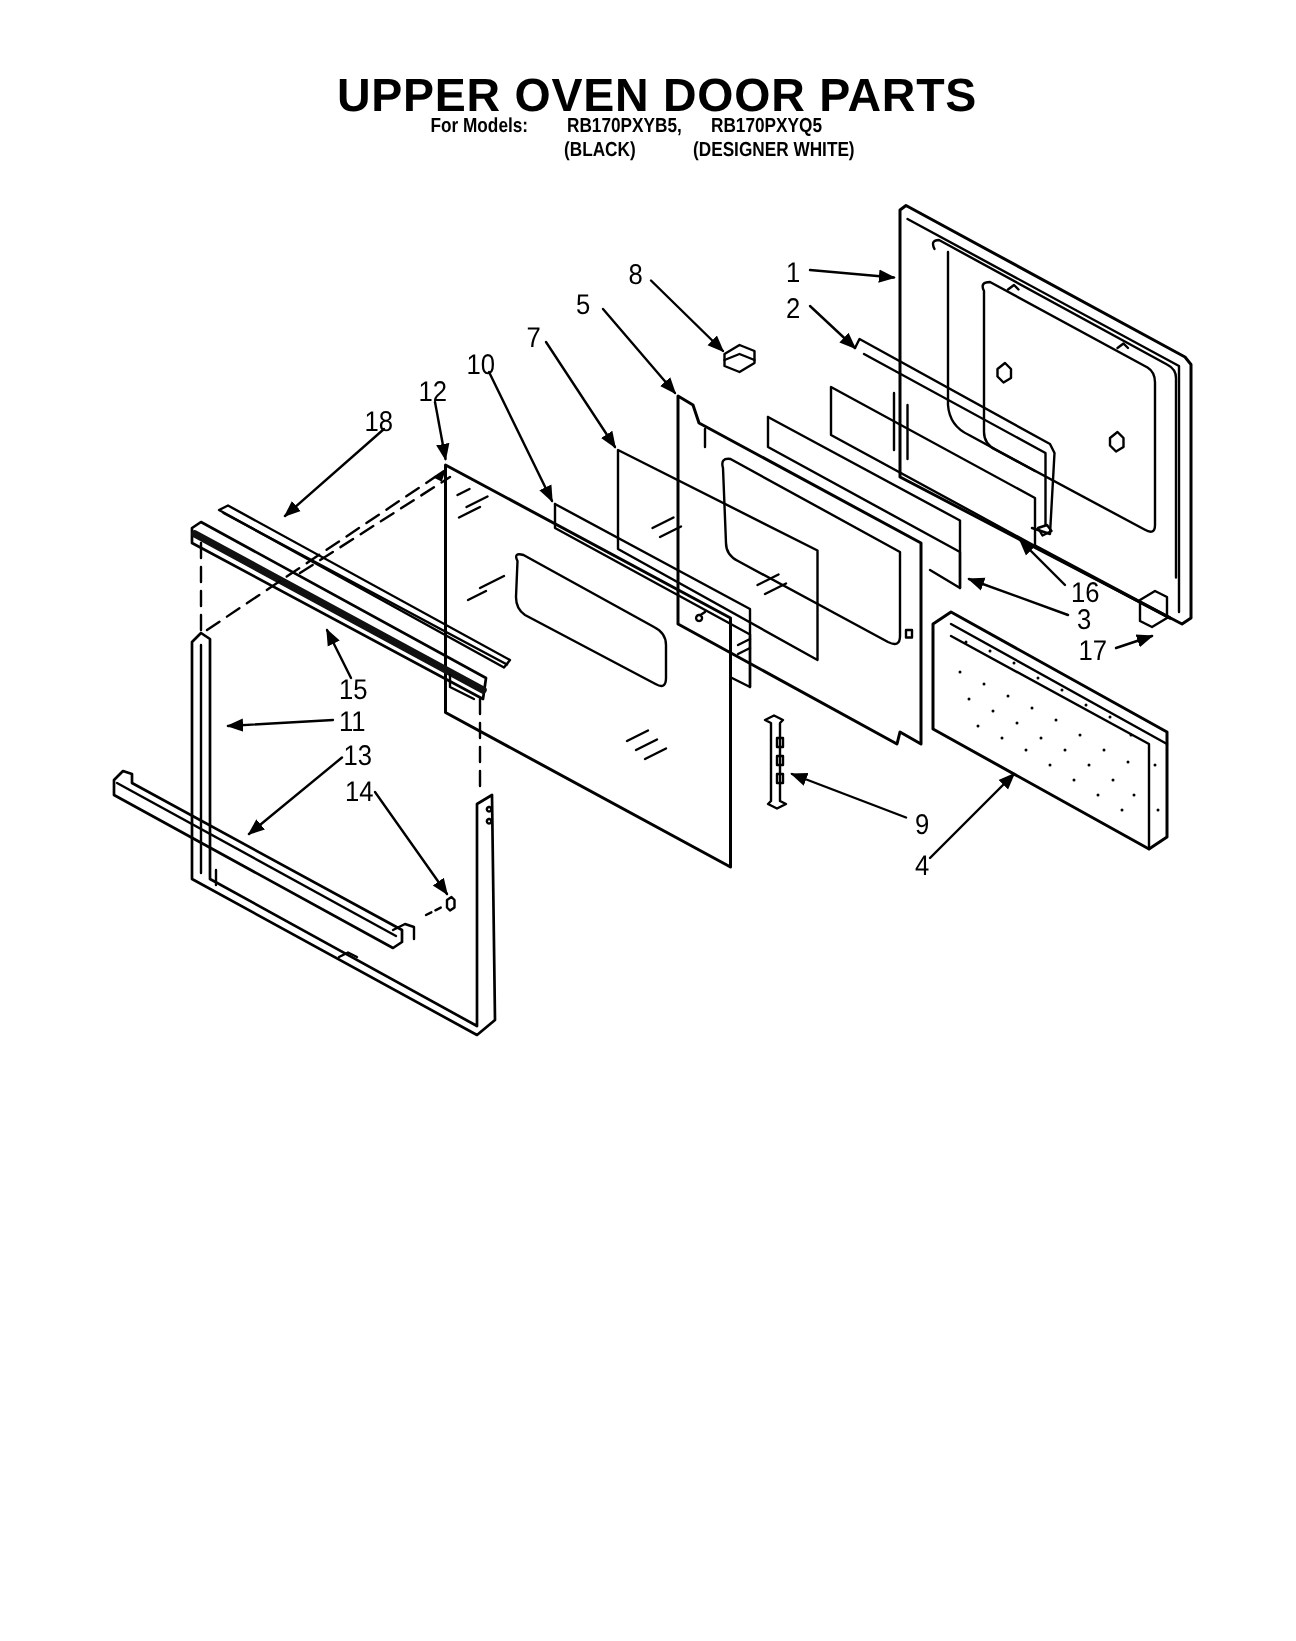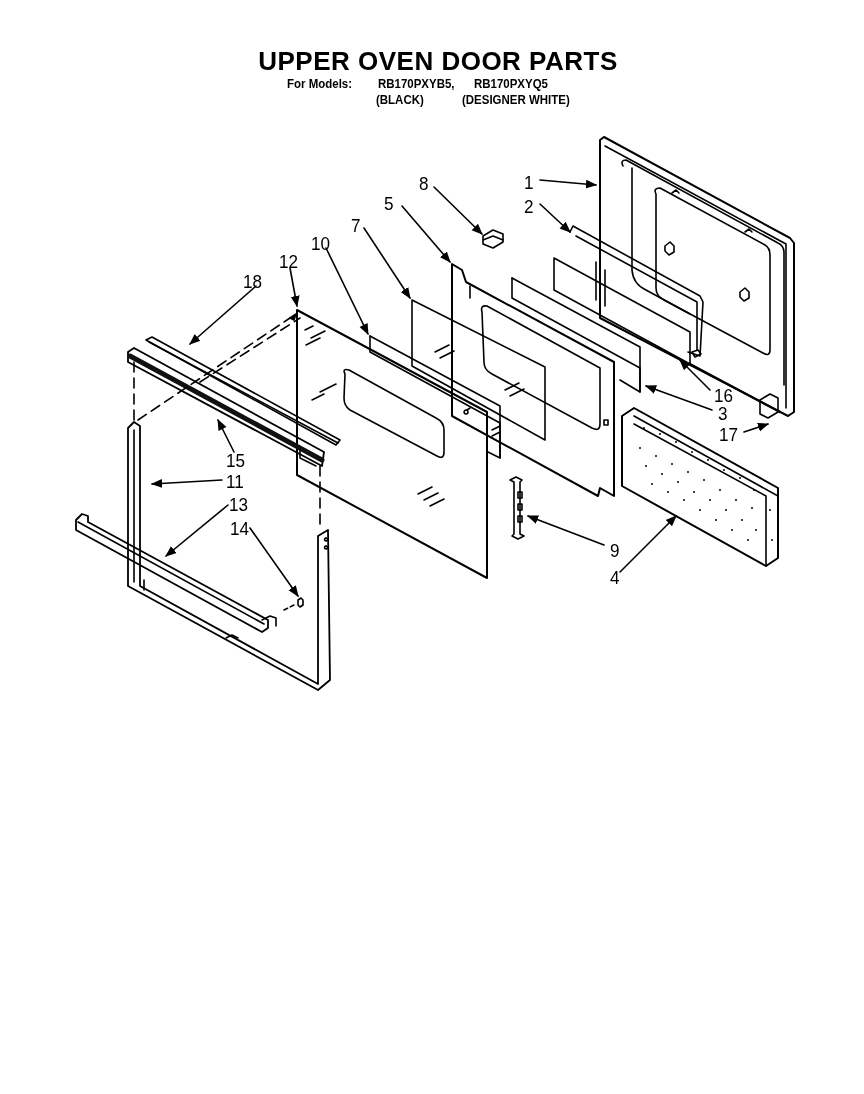--- a/index.html
+++ b/index.html
@@ -1,17 +1,17 @@
 <!DOCTYPE html>
 <html><head>
 <meta charset="utf-8">
 <style>
   html, body { margin:0; padding:0; background:#ffffff; }
   body { width:864px; height:1094px; position:relative; overflow:hidden; font-family:"Liberation Sans", sans-serif; color:#000; }
-  .title { position:absolute; left:0; width:864px; top:46px; text-align:center; font-family:"Liberation Sans", sans-serif; font-weight:900; font-size:26px; letter-spacing:0.5px; padding-left:12px; box-sizing:border-box; }
+  .title { position:absolute; left:0; width:864px; top:46px; text-align:center; font-family:"Liberation Sans", sans-serif; font-weight:900; font-size:31px; letter-spacing:0.5px; padding-left:12px; box-sizing:border-box; }
   .model-line { position:absolute; font-weight:bold; font-size:13.5px; white-space:nowrap; transform:scaleX(0.85); transform-origin:left top; }
   svg.diagram { position:absolute; left:0; top:0; }
   .callout { position:absolute; font-size:19px; font-family:"Liberation Sans", sans-serif; transform:scaleX(0.9); transform-origin:left top; }
 </style>
 </head>
 <body>
 
 <div class="title">UPPER OVEN DOOR PARTS</div>
 
 <div>

